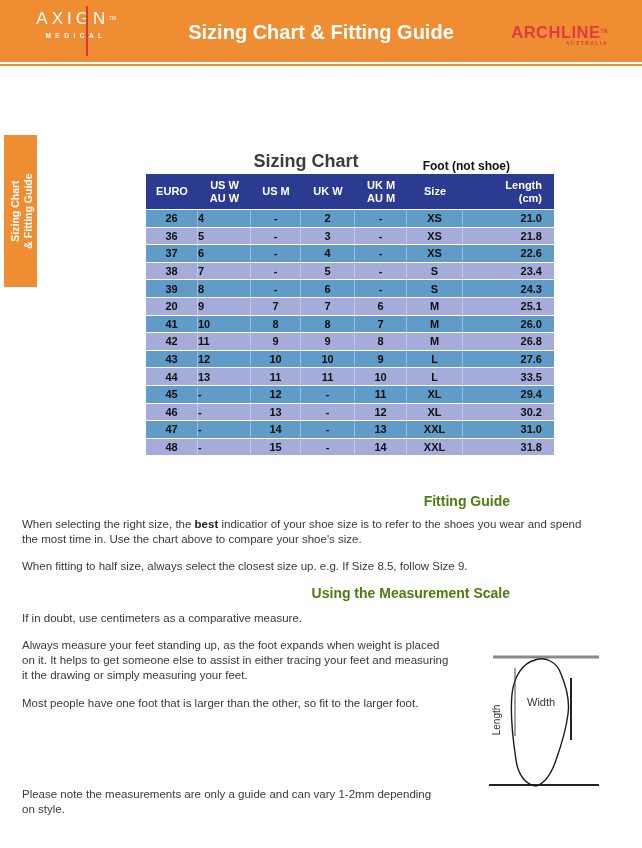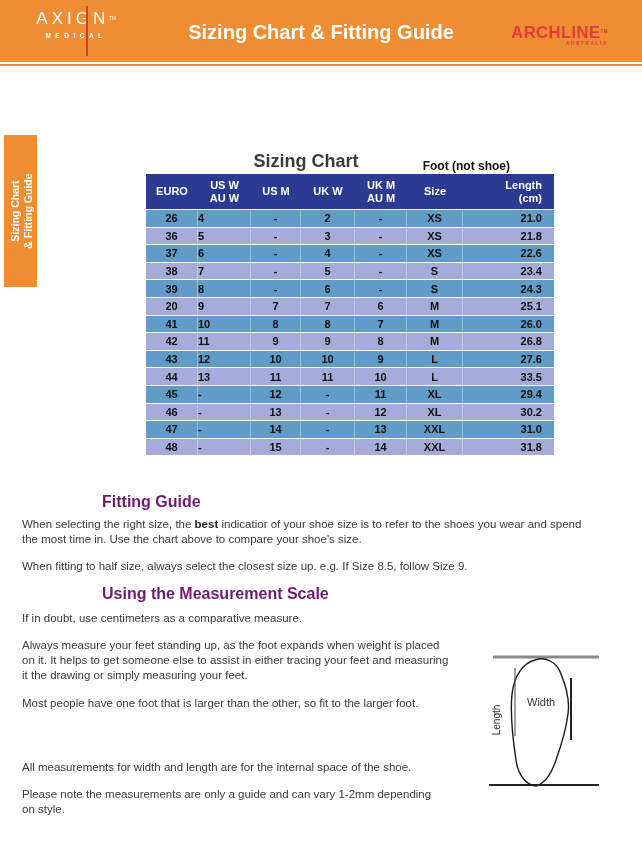--- a/index.html
+++ b/index.html
@@ -52,22 +52,22 @@
   .col0{width:52px;text-align:center;}
   .col1{width:53px;}
   .col2{width:50px;text-align:center;}
   .col3{width:54px;text-align:center;}
   .col4{width:52px;text-align:center;}
   .col5{width:56px;text-align:center;}
   .col6{width:91px;text-align:right;padding-right:12px;}
   td.light{font-weight:400;}
 
   
-  .h-center{position:absolute;left:102px;width:408px;text-align:left;
-    font-size:16px;font-weight:700;color:#701a75;}
+  .h-center{position:absolute;left:102px;width:408px;text-align:right;
+    font-size:14px;font-weight:700;color:#4d7c0f;}
   .para{position:absolute;left:22px;width:600px;font-size:11.5px;line-height:15px;
     color:var(--body);white-space:pre-line;}
   .para b{color:#222;}
 
   
   .foot-svg{position:absolute;left:487px;top:648px;}
 </style>
 </head>
 <body>
 
@@ -245,21 +245,20 @@
   <div class="para" style="top:517px"><span>When selecting the right size, the </span><b>best</b><span> indicatior of your shoe size is to refer to the shoes you wear and spend
 the most time in. Use the chart above to compare your shoe's size.</span></div>
   <div class="para" style="top:559px">When fitting to half size, always select the closest size up. e.g. If Size 8.5, follow Size 9.</div>
 
   <div class="h-center" style="top:585px">Using the Measurement Scale</div>
   <div class="para" style="top:611px">If in doubt, use centimeters as a comparative measure.</div>
   <div class="para" style="top:638px">Always measure your feet standing up, as the foot expands when weight is placed
 on it. It helps to get someone else to assist in either tracing your feet and measuring
 it the drawing or simply measuring your feet.</div>
   <div class="para" style="top:696px">Most people have one foot that is larger than the other, so fit to the larger foot.</div>
-  <div class="para" style="top:760px">All measurements for width and length are for the internal space of the shoe.</div>
   <div class="para" style="top:787px">Please note the measurements are only a guide and can vary 1-2mm depending
 on style.</div>
 
   <svg class="foot-svg" width="118" height="148" viewBox="0 0 118 148">
     <line x1="6" y1="9" x2="112" y2="9" stroke="#8a8a8a" stroke-width="3"></line>
     <line x1="2" y1="137" x2="112" y2="137" stroke="#222" stroke-width="2"></line>
     <path d="M48,12 C58,8 70,14 74,26 C79,38 83,52 81,66 C79,82 74,98 69,112 C65,124 59,135 49,138 C39,137 31,127 29,112 C26,92 23,66 25,46 C27,28 36,15 48,12 Z" fill="none" stroke="#1a1a1a" stroke-width="1.4"></path>
     <line x1="28" y1="20" x2="28" y2="88" stroke="#444" stroke-width="1"></line>
     <line x1="84" y1="30" x2="84" y2="92" stroke="#222" stroke-width="2"></line>
     <text x="40" y="58" font-size="11" fill="#333" font-family="Liberation Sans, sans-serif">Width</text>

